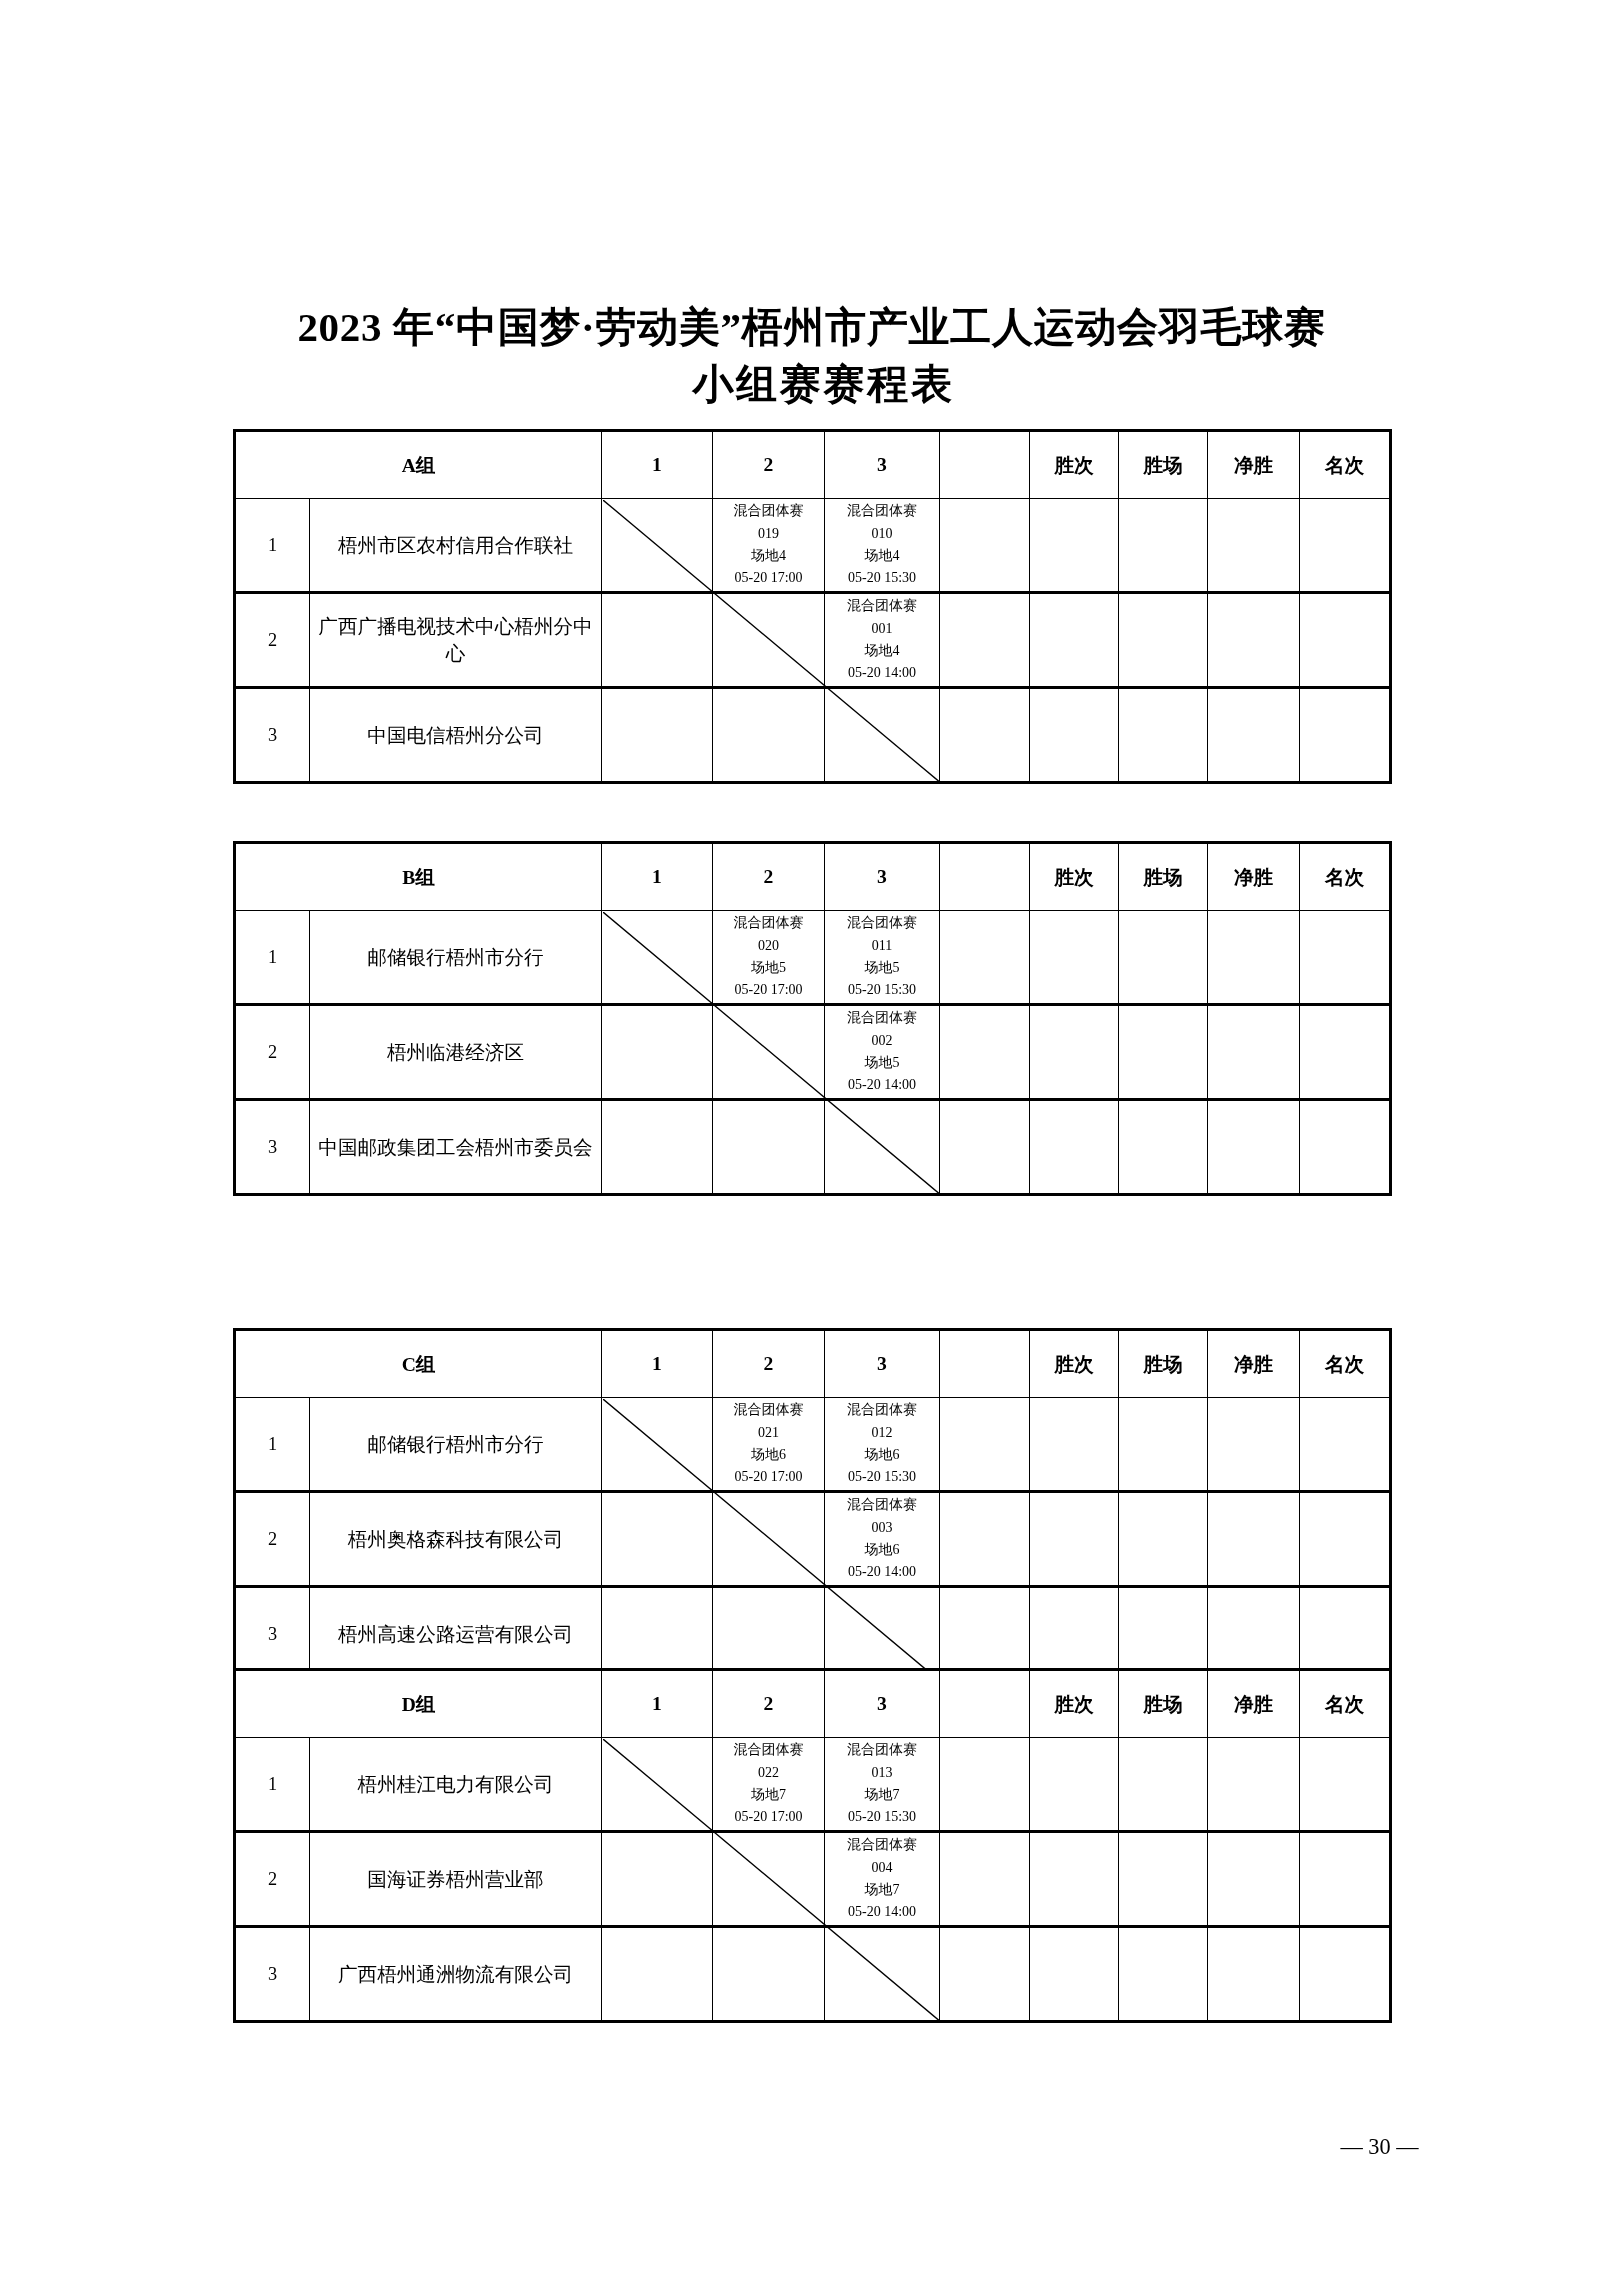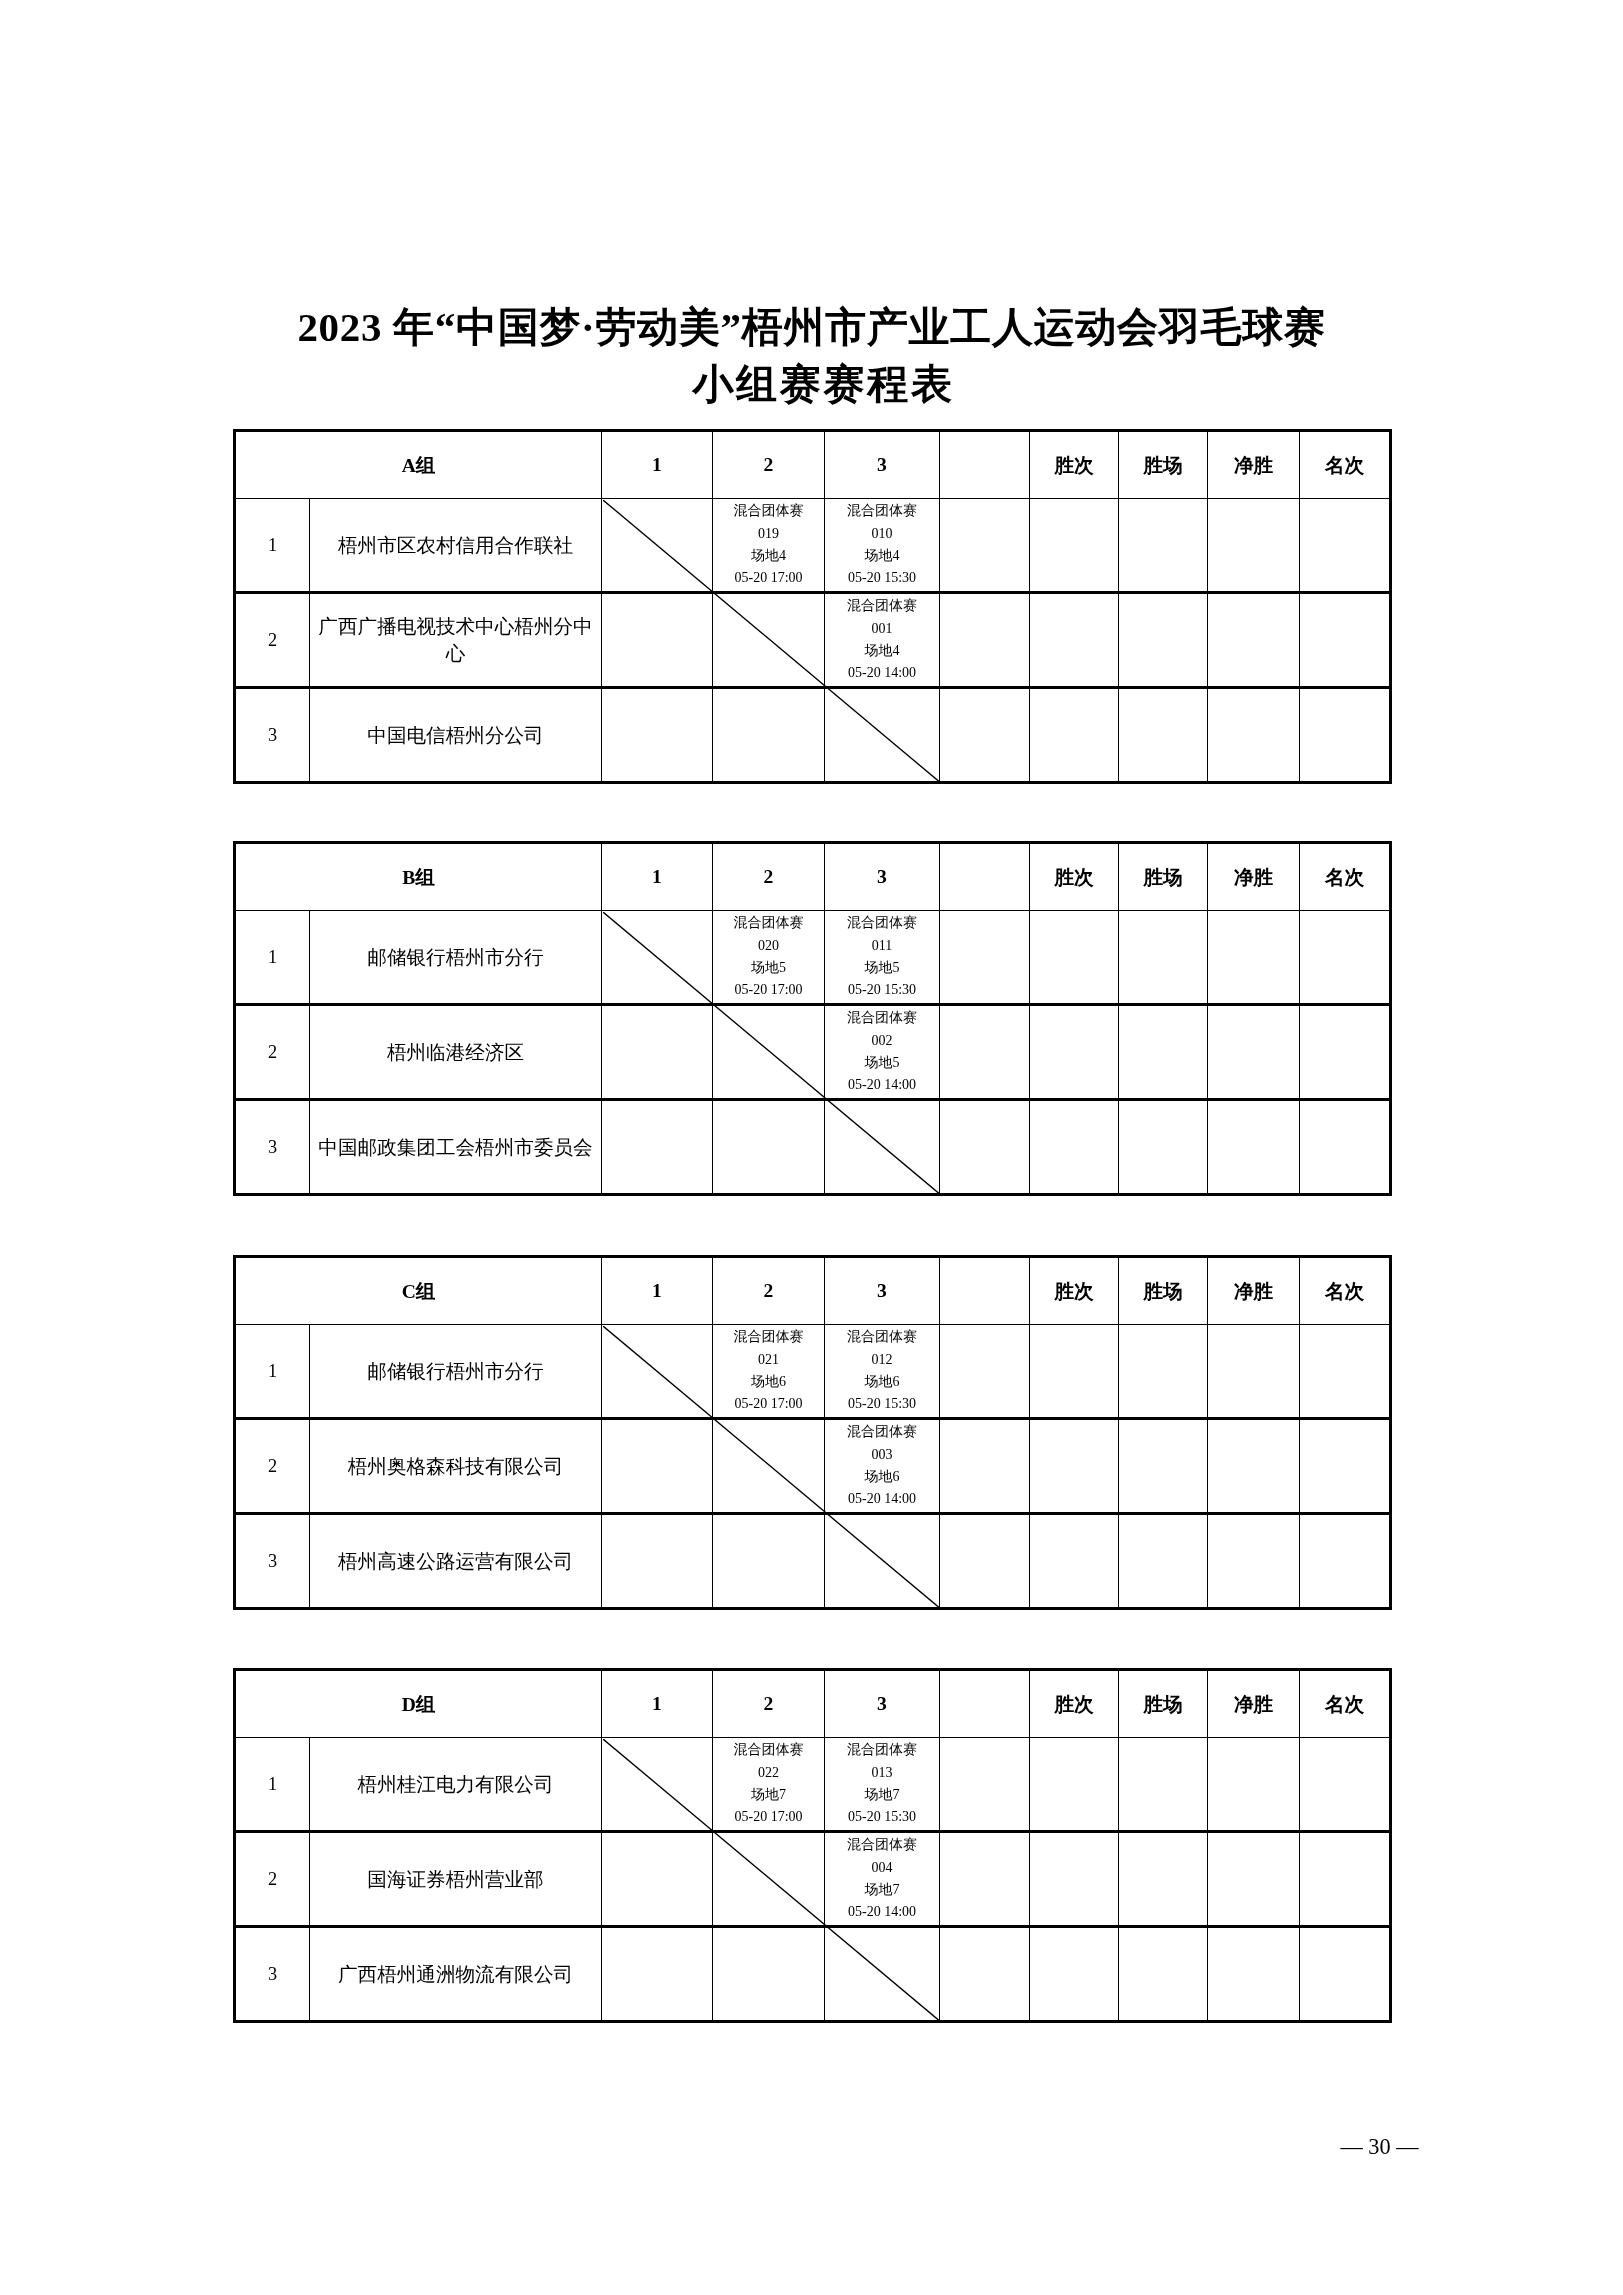--- a/index.html
+++ b/index.html
@@ -191,21 +191,21 @@
           <td></td>
           <td></td>
         </tr>
       </tbody>
     </table>
   <svg class="diag" viewBox="0 0 501 420" preserveAspectRatio="none">
       <line x1="0" y1="0" x2="501" y2="420" stroke="#000" stroke-width="2"></line>
     </svg>
 </div>
 
-<div class="gsec" style="top:1255px">
+<div class="gsec" style="top:1328px">
   <table class="gtable">
       <colgroup>
         <col style="width:75px">
         <col style="width:292px">
         <col style="width:111px">
         <col style="width:112px">
         <col style="width:115px">
         <col style="width:90px">
         <col style="width:89px">
         <col style="width:89px">

